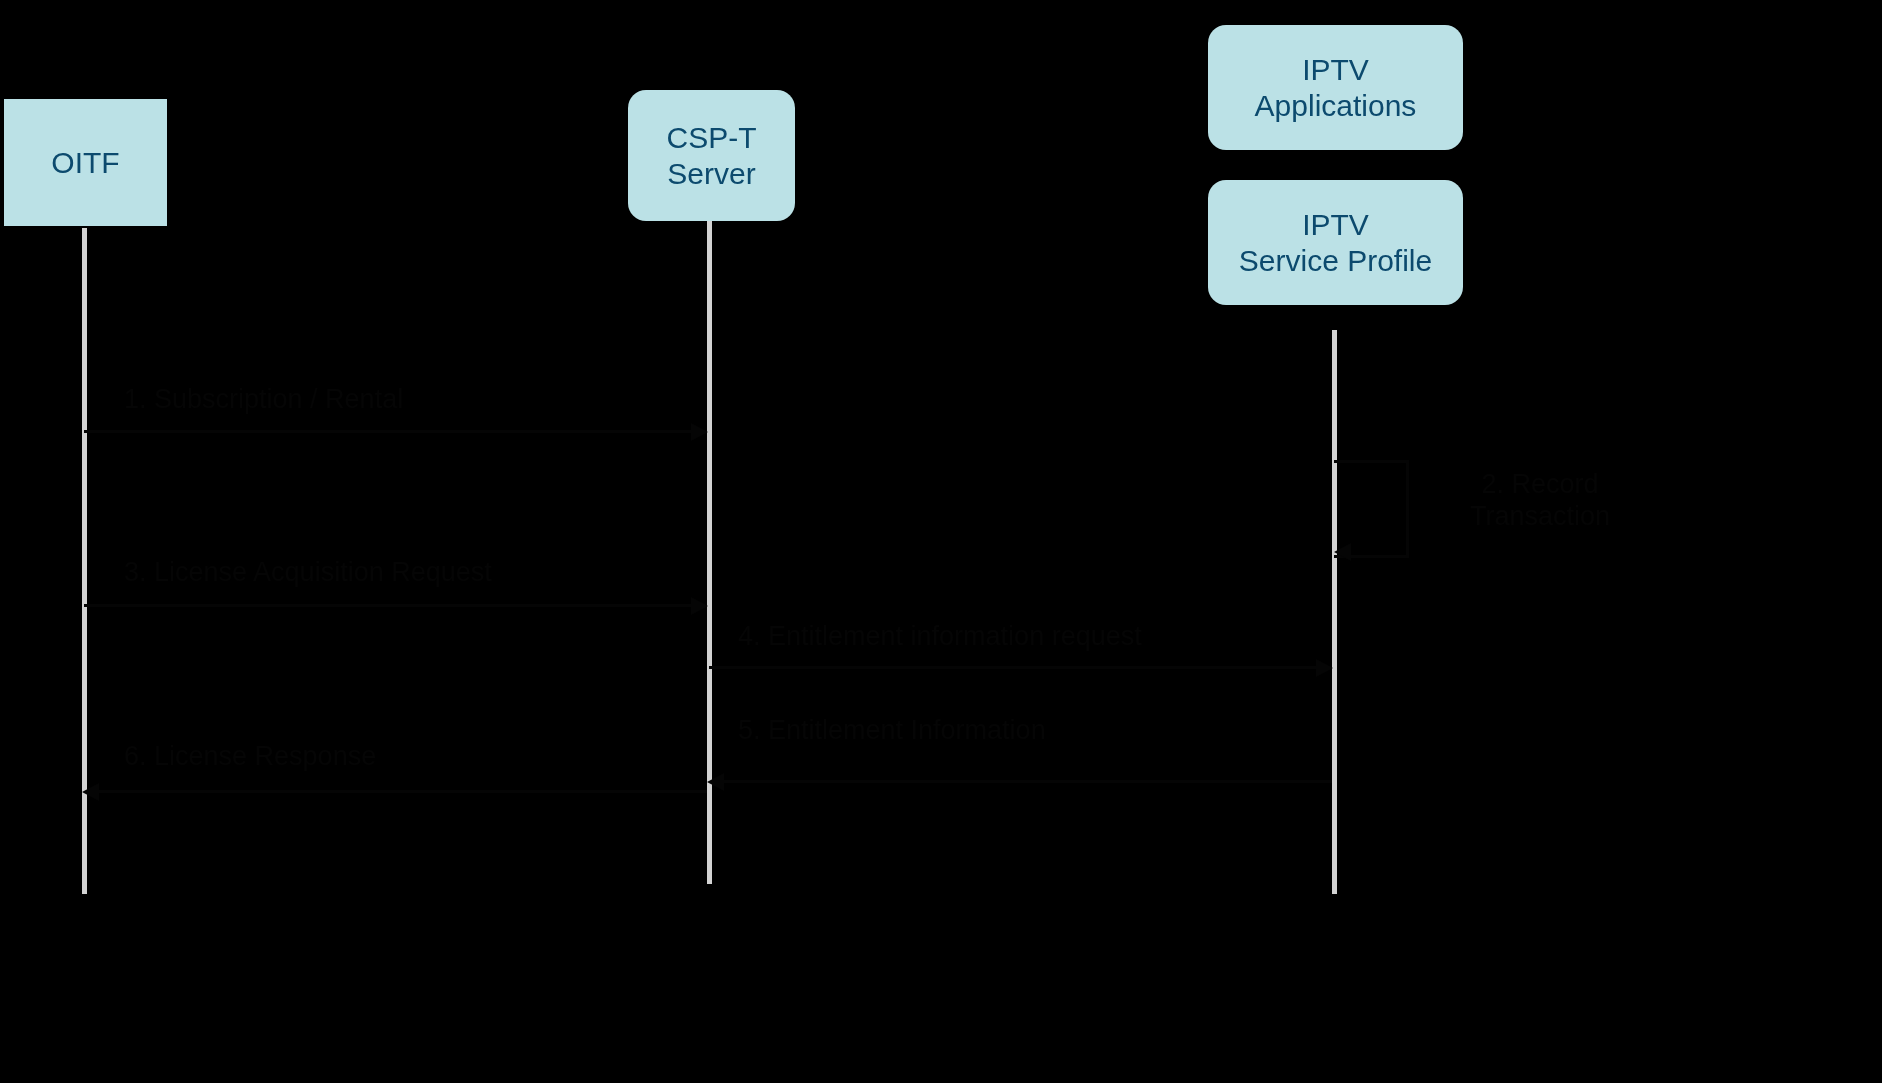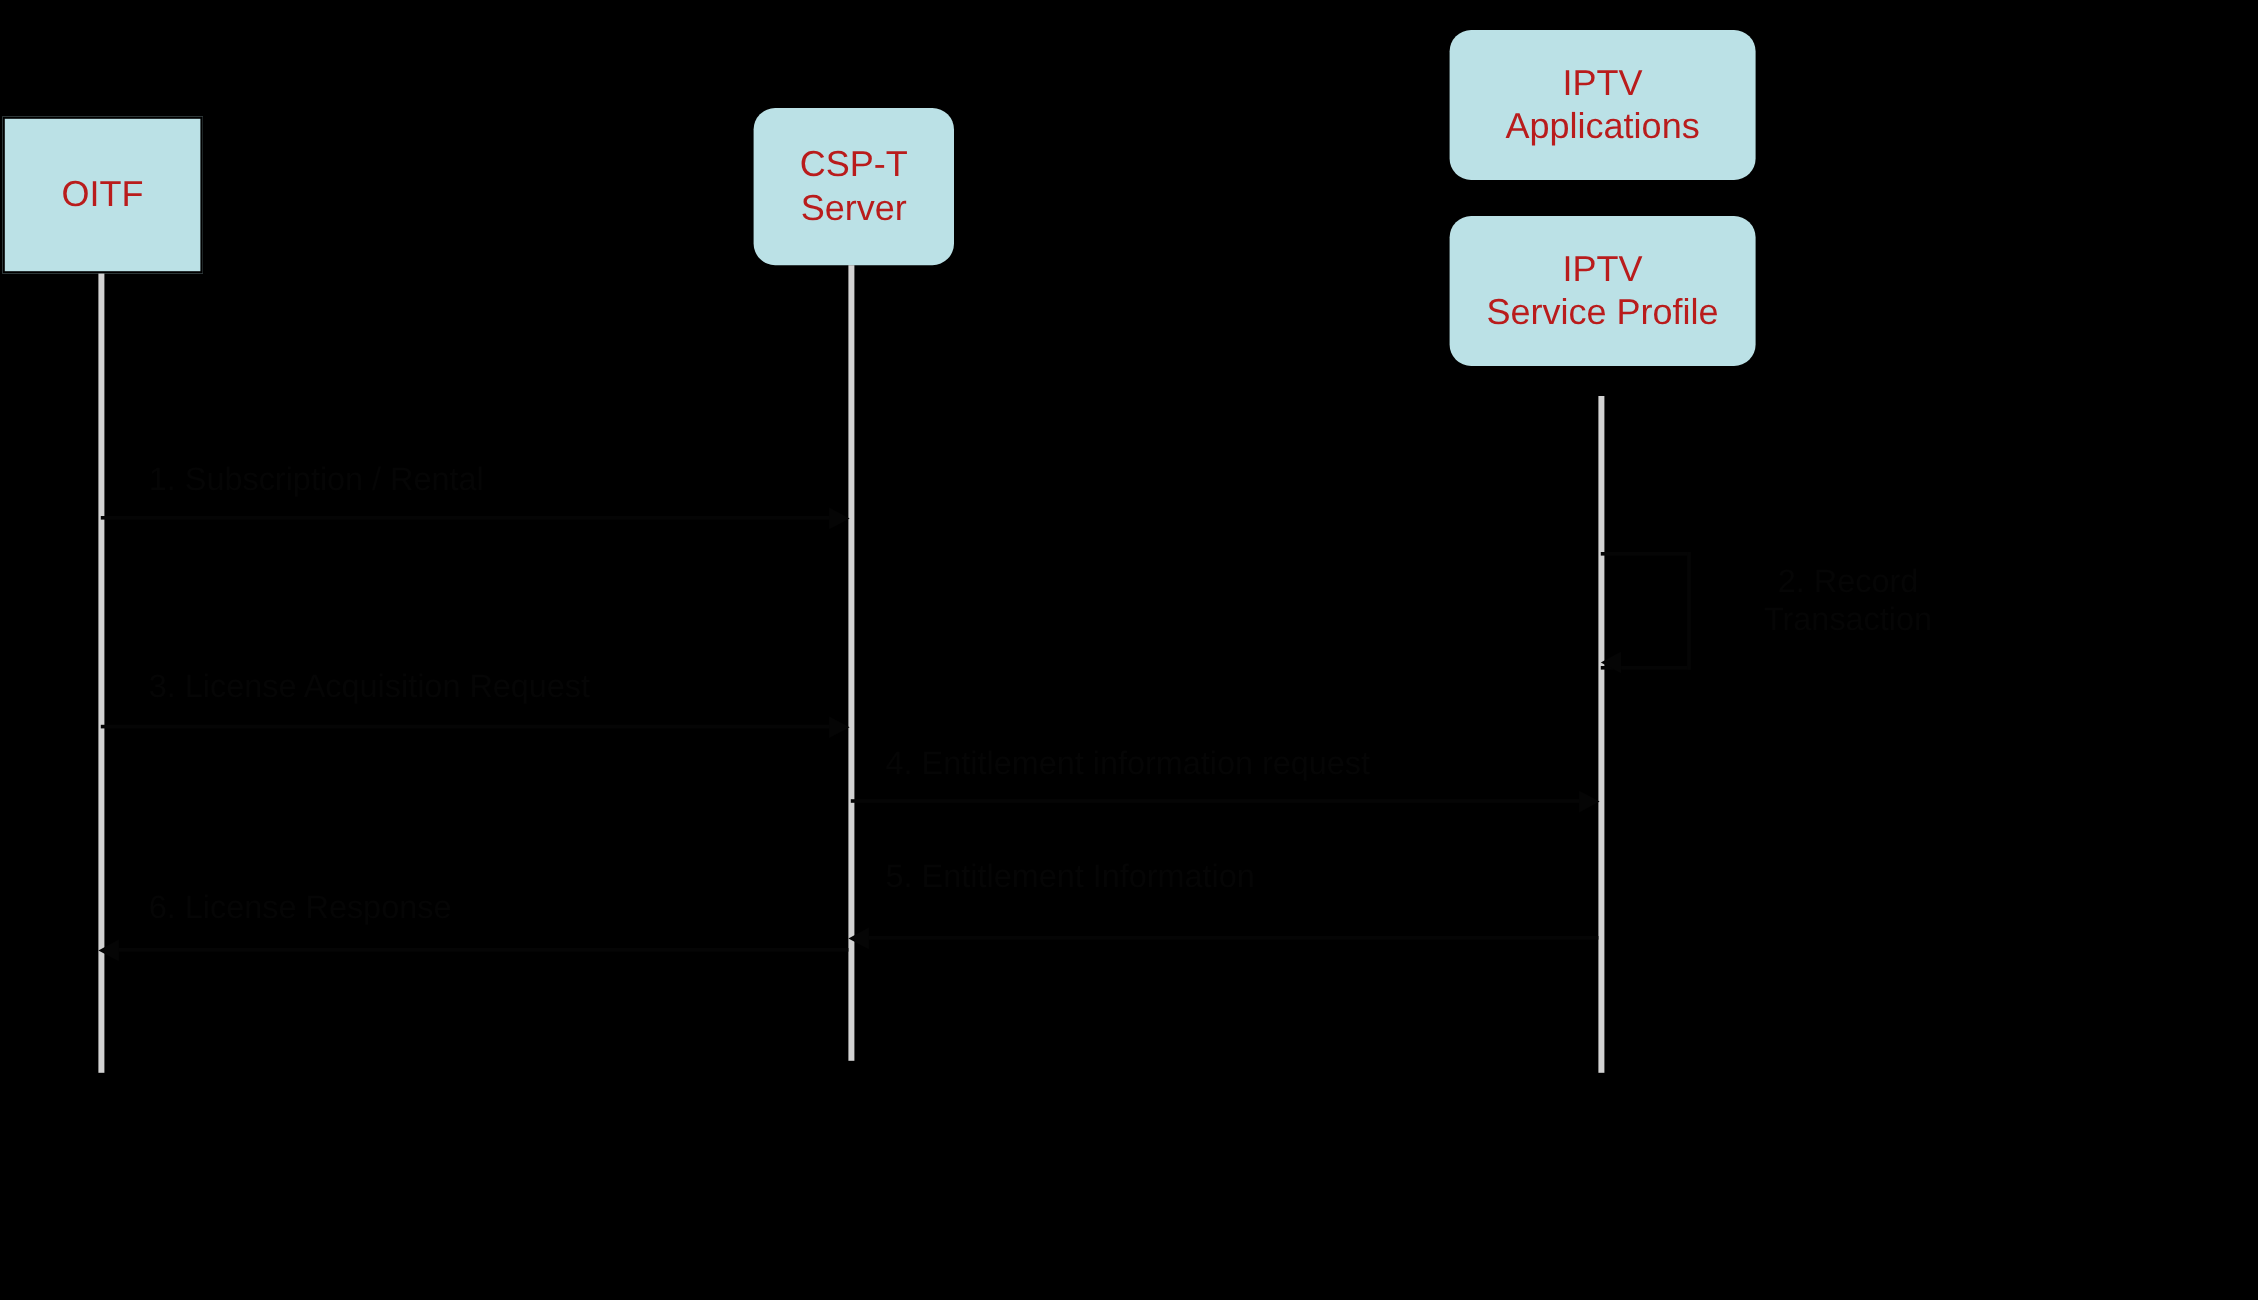--- a/index.html
+++ b/index.html
@@ -18,21 +18,21 @@
   }
 
   
   .node {
     position: absolute;
     box-sizing: border-box;
     display: flex;
     align-items: center;
     justify-content: center;
     text-align: center;
-    color: #b91c1c;
+    color: #0c4a6e;
     font-family: "Liberation Sans", sans-serif;
     line-height: 1.18;
     white-space: pre-line;
   }
   .node.sharp {
     background: #bbe1e6;
     border: 2px solid #000000;
     border-radius: 0;
   }
   .node.round {

